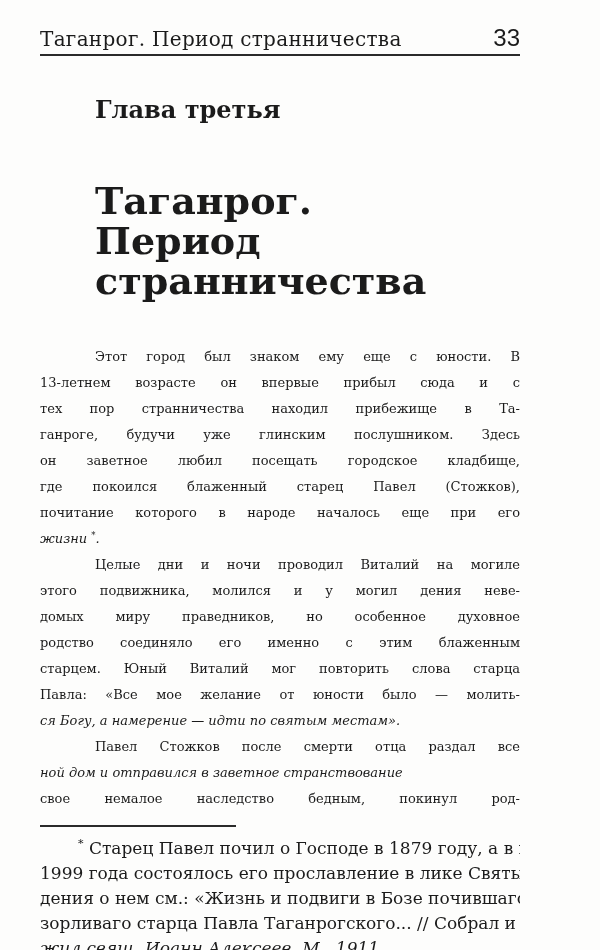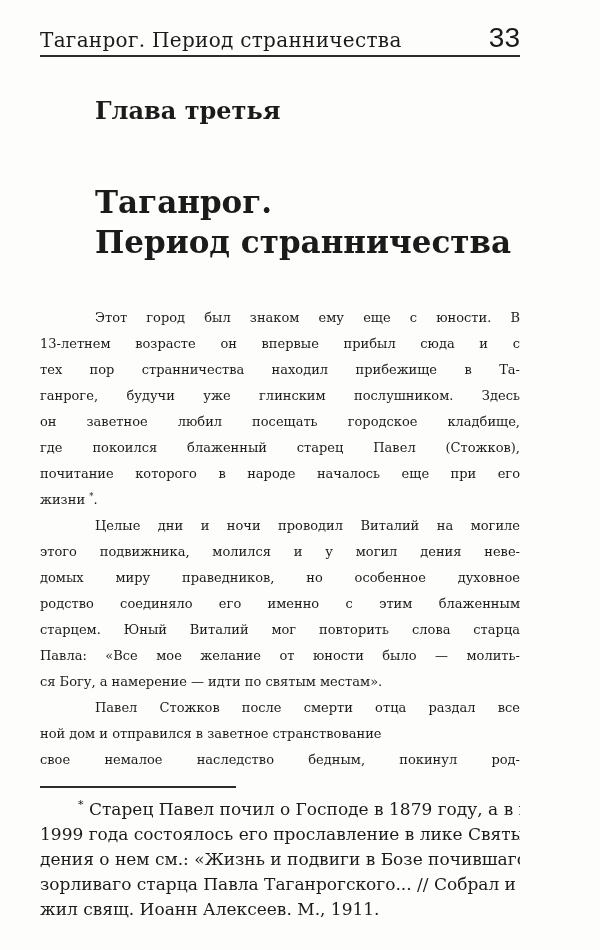--- a/index.html
+++ b/index.html
@@ -26,59 +26,60 @@
     justify-content: space-between;
     align-items: baseline;
     font-size: 20px;
     line-height: 22px;
   }
   .running-title {
     letter-spacing: 0.3px;
   }
   .page-number {
     font-family: "Liberation Sans", sans-serif;
-    font-size: 28px;
+    font-size: 24px;
     font-weight: 500;
   }
   .header-rule {
     border: none;
     border-top: 2.5px solid #2b2b2b;
     margin: 4px 0 0 0;
   }
   .chapter-label {
     margin-top: 40px;
     padding-left: 55px;
     font-weight: bold;
     font-size: 24px;
     line-height: 28px;
   }
   .title {
     margin: 57px 0 0 0;
     padding-left: 55px;
-    font-size: 31px;
+    font-size: 38px;
     font-weight: bold;
     line-height: 40px;
   }
   .title-line {
     display: block;
   }
   .body-text {
     margin-top: 43px;
     font-size: 13px;
   }
   .tline {
     height: 26px;
     line-height: 26px;
     text-align: justify;
     text-align-last: justify;
     overflow: hidden;
     white-space: nowrap;
   }
   .tline-last {
     text-align-last: left;
+    font-style: italic;
   }
   .tline-indent {
     text-indent: 55px;
   }
   sup {
     font-size: 0.65em;
     line-height: 0;
   }
   .footnote-rule {
     border: none;

